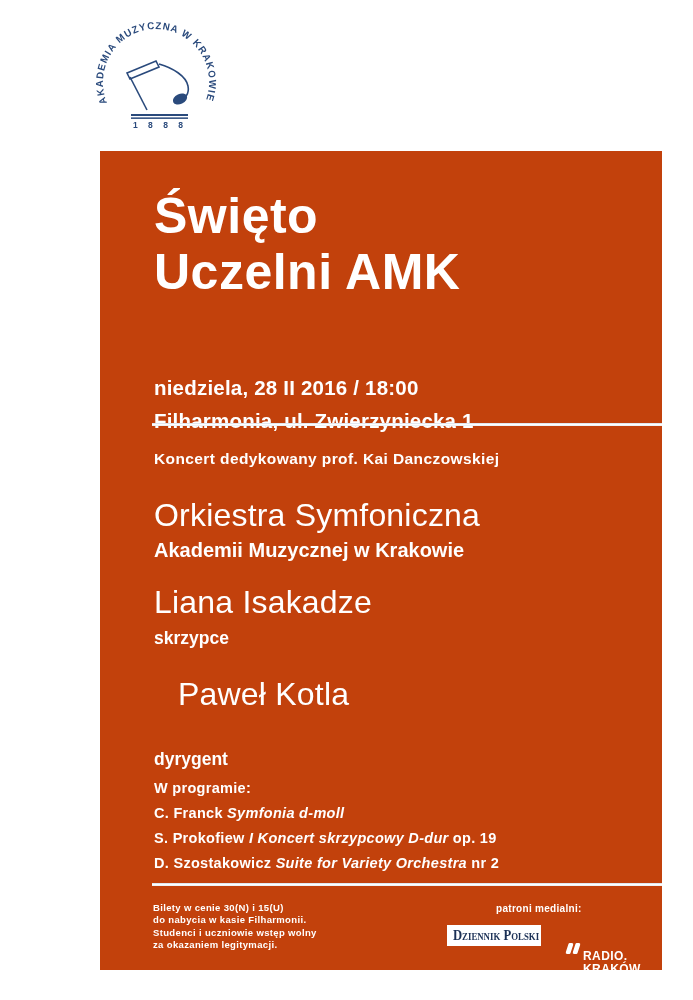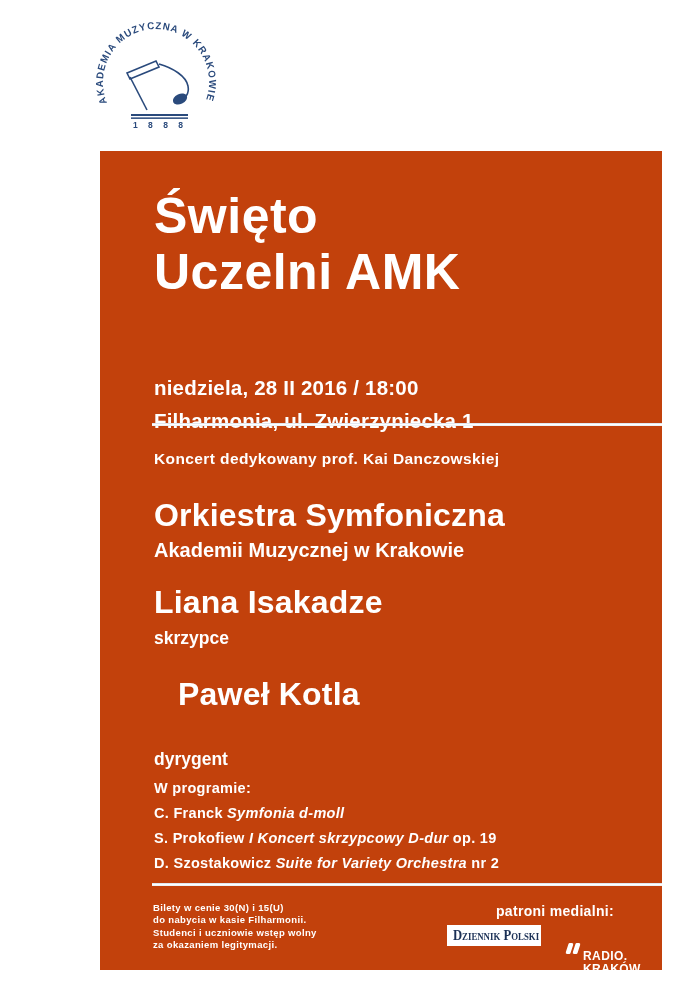--- a/index.html
+++ b/index.html
@@ -16,32 +16,32 @@
   .title {
     left:54px; top:37px; font-size:50px; font-weight:bold;
     line-height:56px; letter-spacing:0.5px; white-space:nowrap;
   }
   .schedule { left:54px; top:184px; font-size:20.5px; font-weight:bold; line-height:33px; letter-spacing:0.2px; white-space:nowrap;margin-top:36px; }
   .rule { left:52px; right:0; height:3px;
     background:linear-gradient(to bottom,#b9c9dd,#ffffff 30%,#ffffff 75%,#cdd9e6); }
   .rule1 { top:272px; }
   .rule2 { top:732px; }
   .dedication { left:54px; top:299px; font-size:15.5px; font-weight:bold; letter-spacing:0.4px; white-space:nowrap; }
-  .perf-name { left:54px; font-size:32px; font-weight:bold; letter-spacing:0.2px; white-space:nowrap; }
+  .perf-name { left:54px; font-size:32px; font-weight:normal; letter-spacing:0.2px; white-space:nowrap; }
   .perf-role { left:54px; font-weight:bold; white-space:nowrap; }
   .name1 { top:346px; }
   .sub1  { top:388px; font-size:20px; }
   .name2 { top:433px; }
   .sub2  { top:477px; font-size:17.5px; }
   .name3 { top:525px;margin-left:24px; }
   .sub3  { top:563px; font-size:17.5px;margin-top:35px; }
   .program { left:54px; top:625px; font-size:14.5px; font-weight:bold; line-height:25px; letter-spacing:0.3px; white-space:nowrap; }
   .it { font-style:italic; }
   .tickets { left:53px; top:751px; font-size:9.5px; font-weight:bold; line-height:12.4px; letter-spacing:0.35px; white-space:nowrap; }
-  .patrons-label { left:348px; top:752px; font-size:14px; font-weight:bold; letter-spacing:0.3px;padding-left:48px; }
+  .patrons-label { left:348px; top:752px; font-size:10px; font-weight:bold; letter-spacing:0.3px;padding-left:48px; }
   .dp-box { left:347px; top:774px; width:94px; height:21px; background:#ffffff; color:#1b3055;
     display:flex; align-items:center; }
   .dp-text { font-family:"Liberation Serif", serif; font-weight:bold; font-variant:small-caps;
     font-size:14.5px; transform:scaleX(0.88); white-space:nowrap; }
   .radio { left:467px; top:762px; width:92px; height:42px;margin-top:30px; }
   .rk-bar { position:absolute; width:5px; height:11px; background:#ffffff;
     transform:skewX(-18deg); border-radius:1px 2px 1px 2px; top:0; }
   .rk-bar.b1 { left:0; } .rk-bar.b2 { left:7px; }
   .rk-text { position:absolute; left:16px; top:7px; font-size:12px; font-weight:bold;
     line-height:12.5px; letter-spacing:0.4px; white-space:nowrap; }

